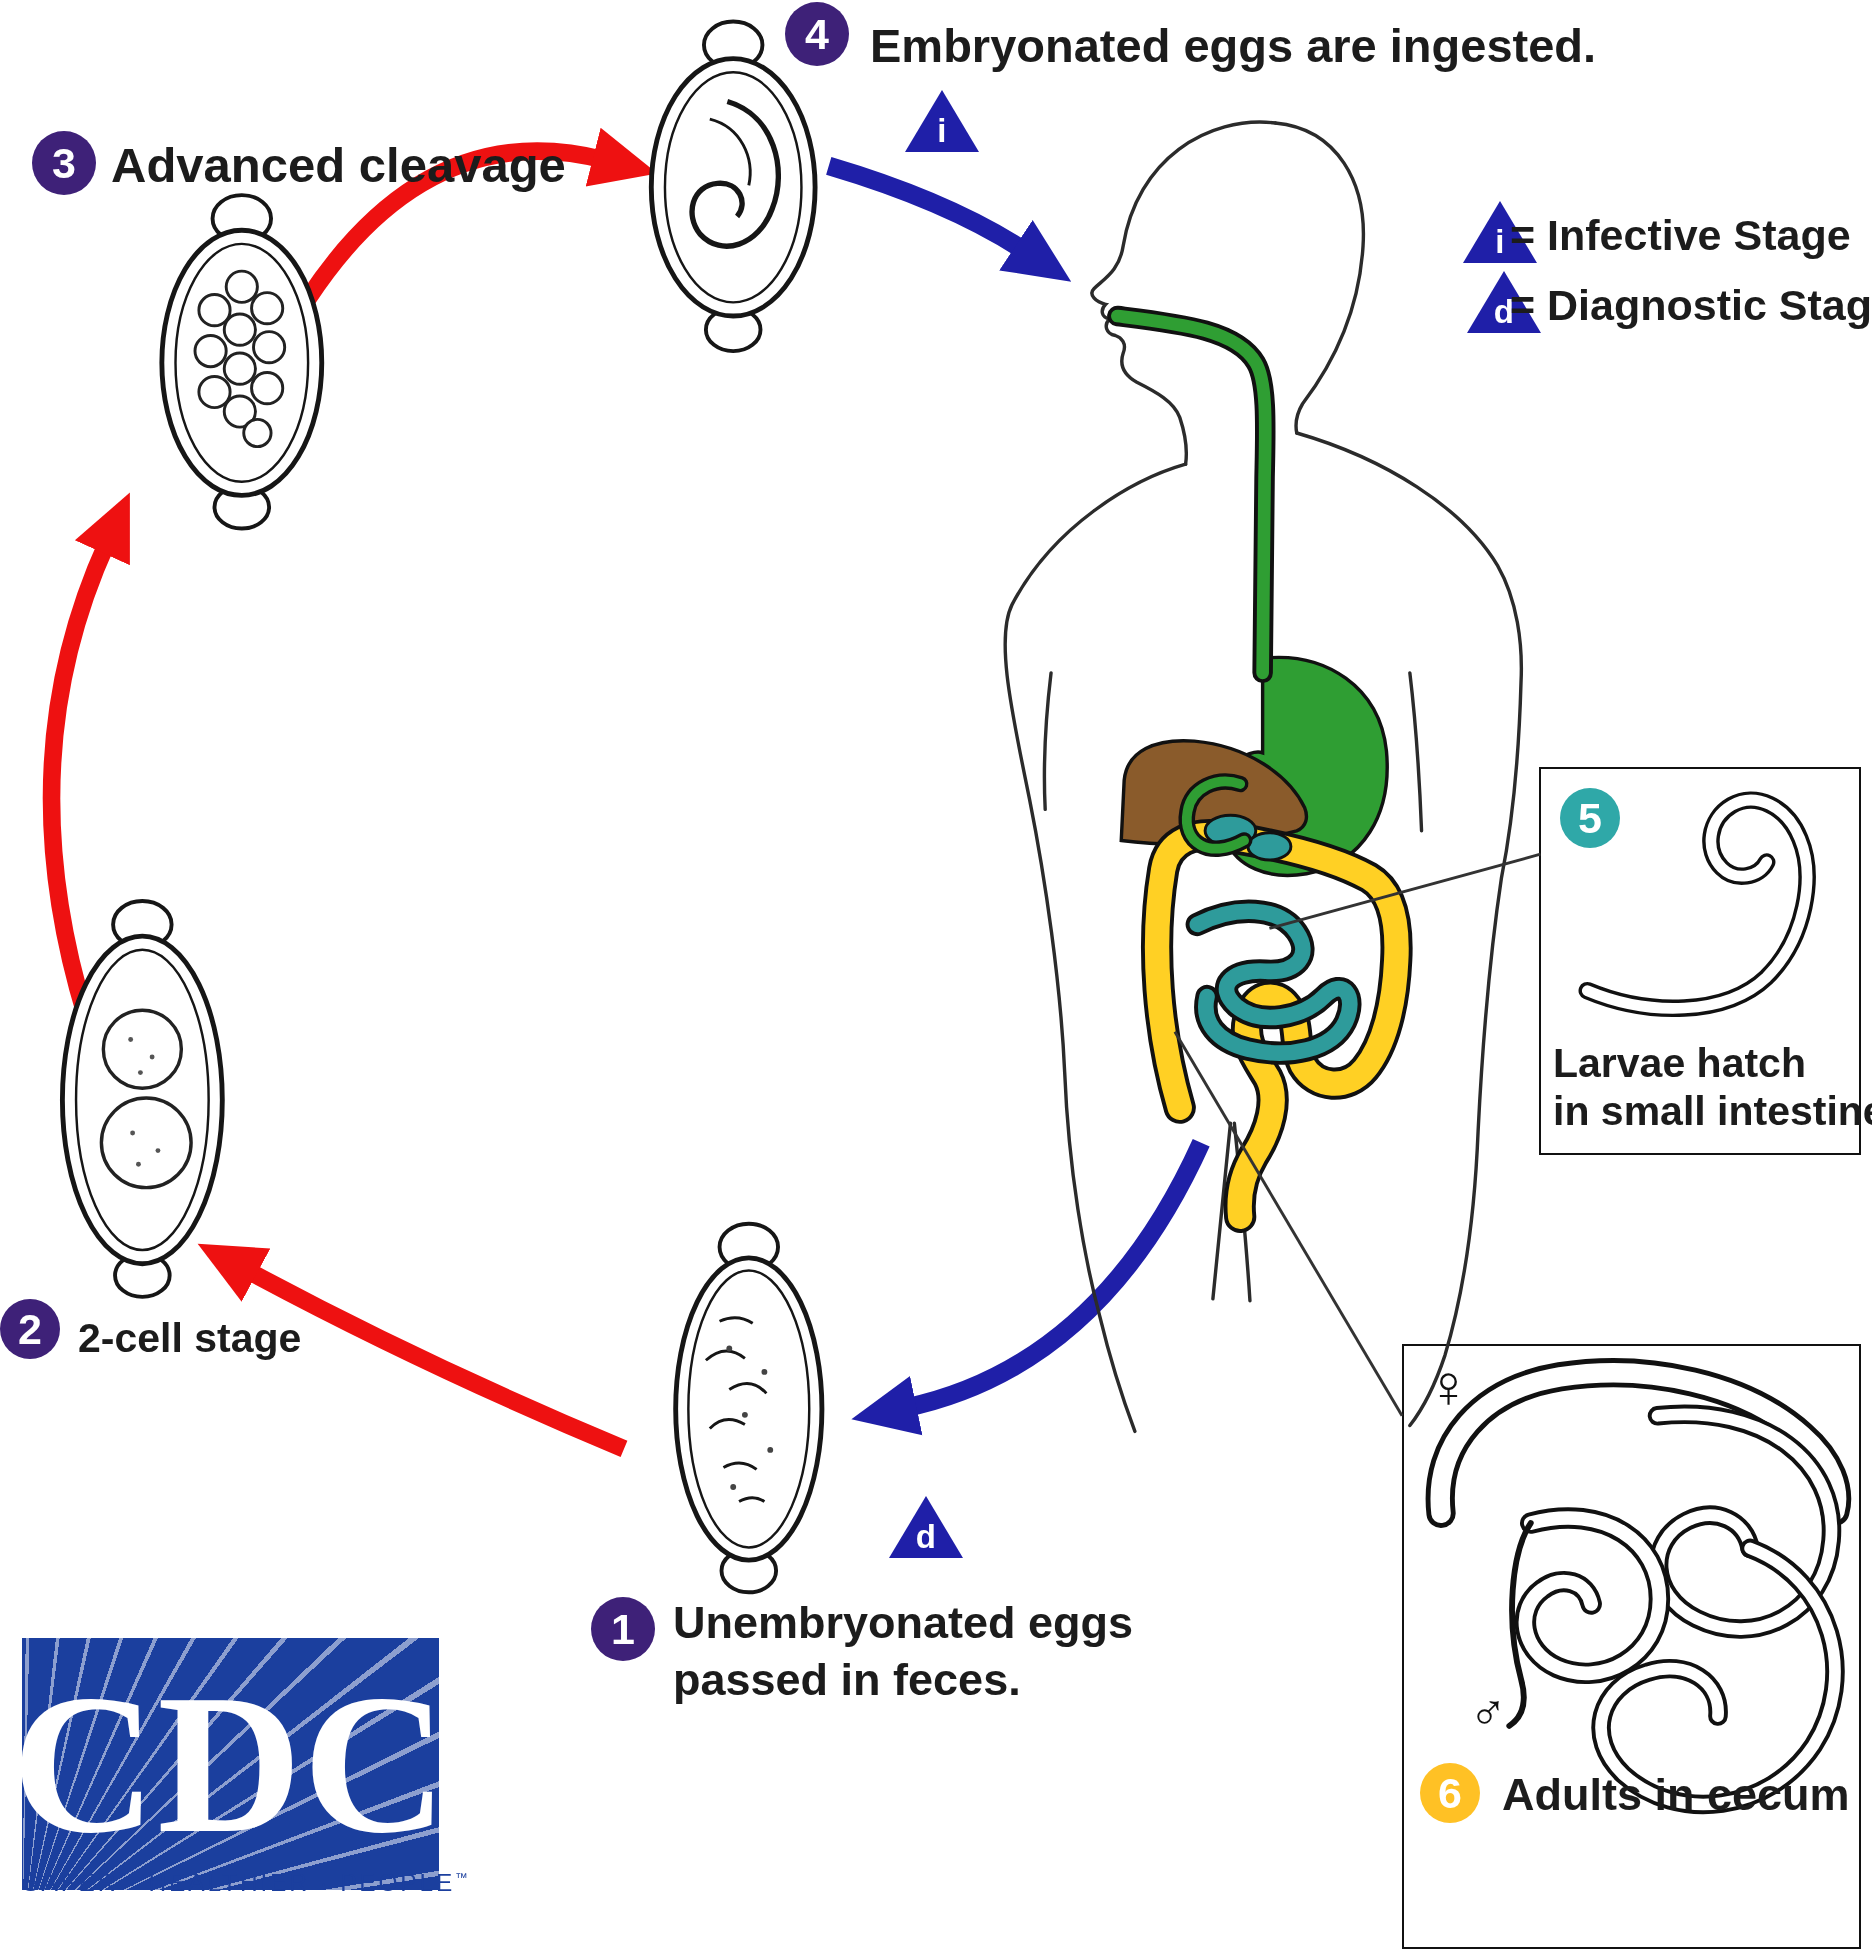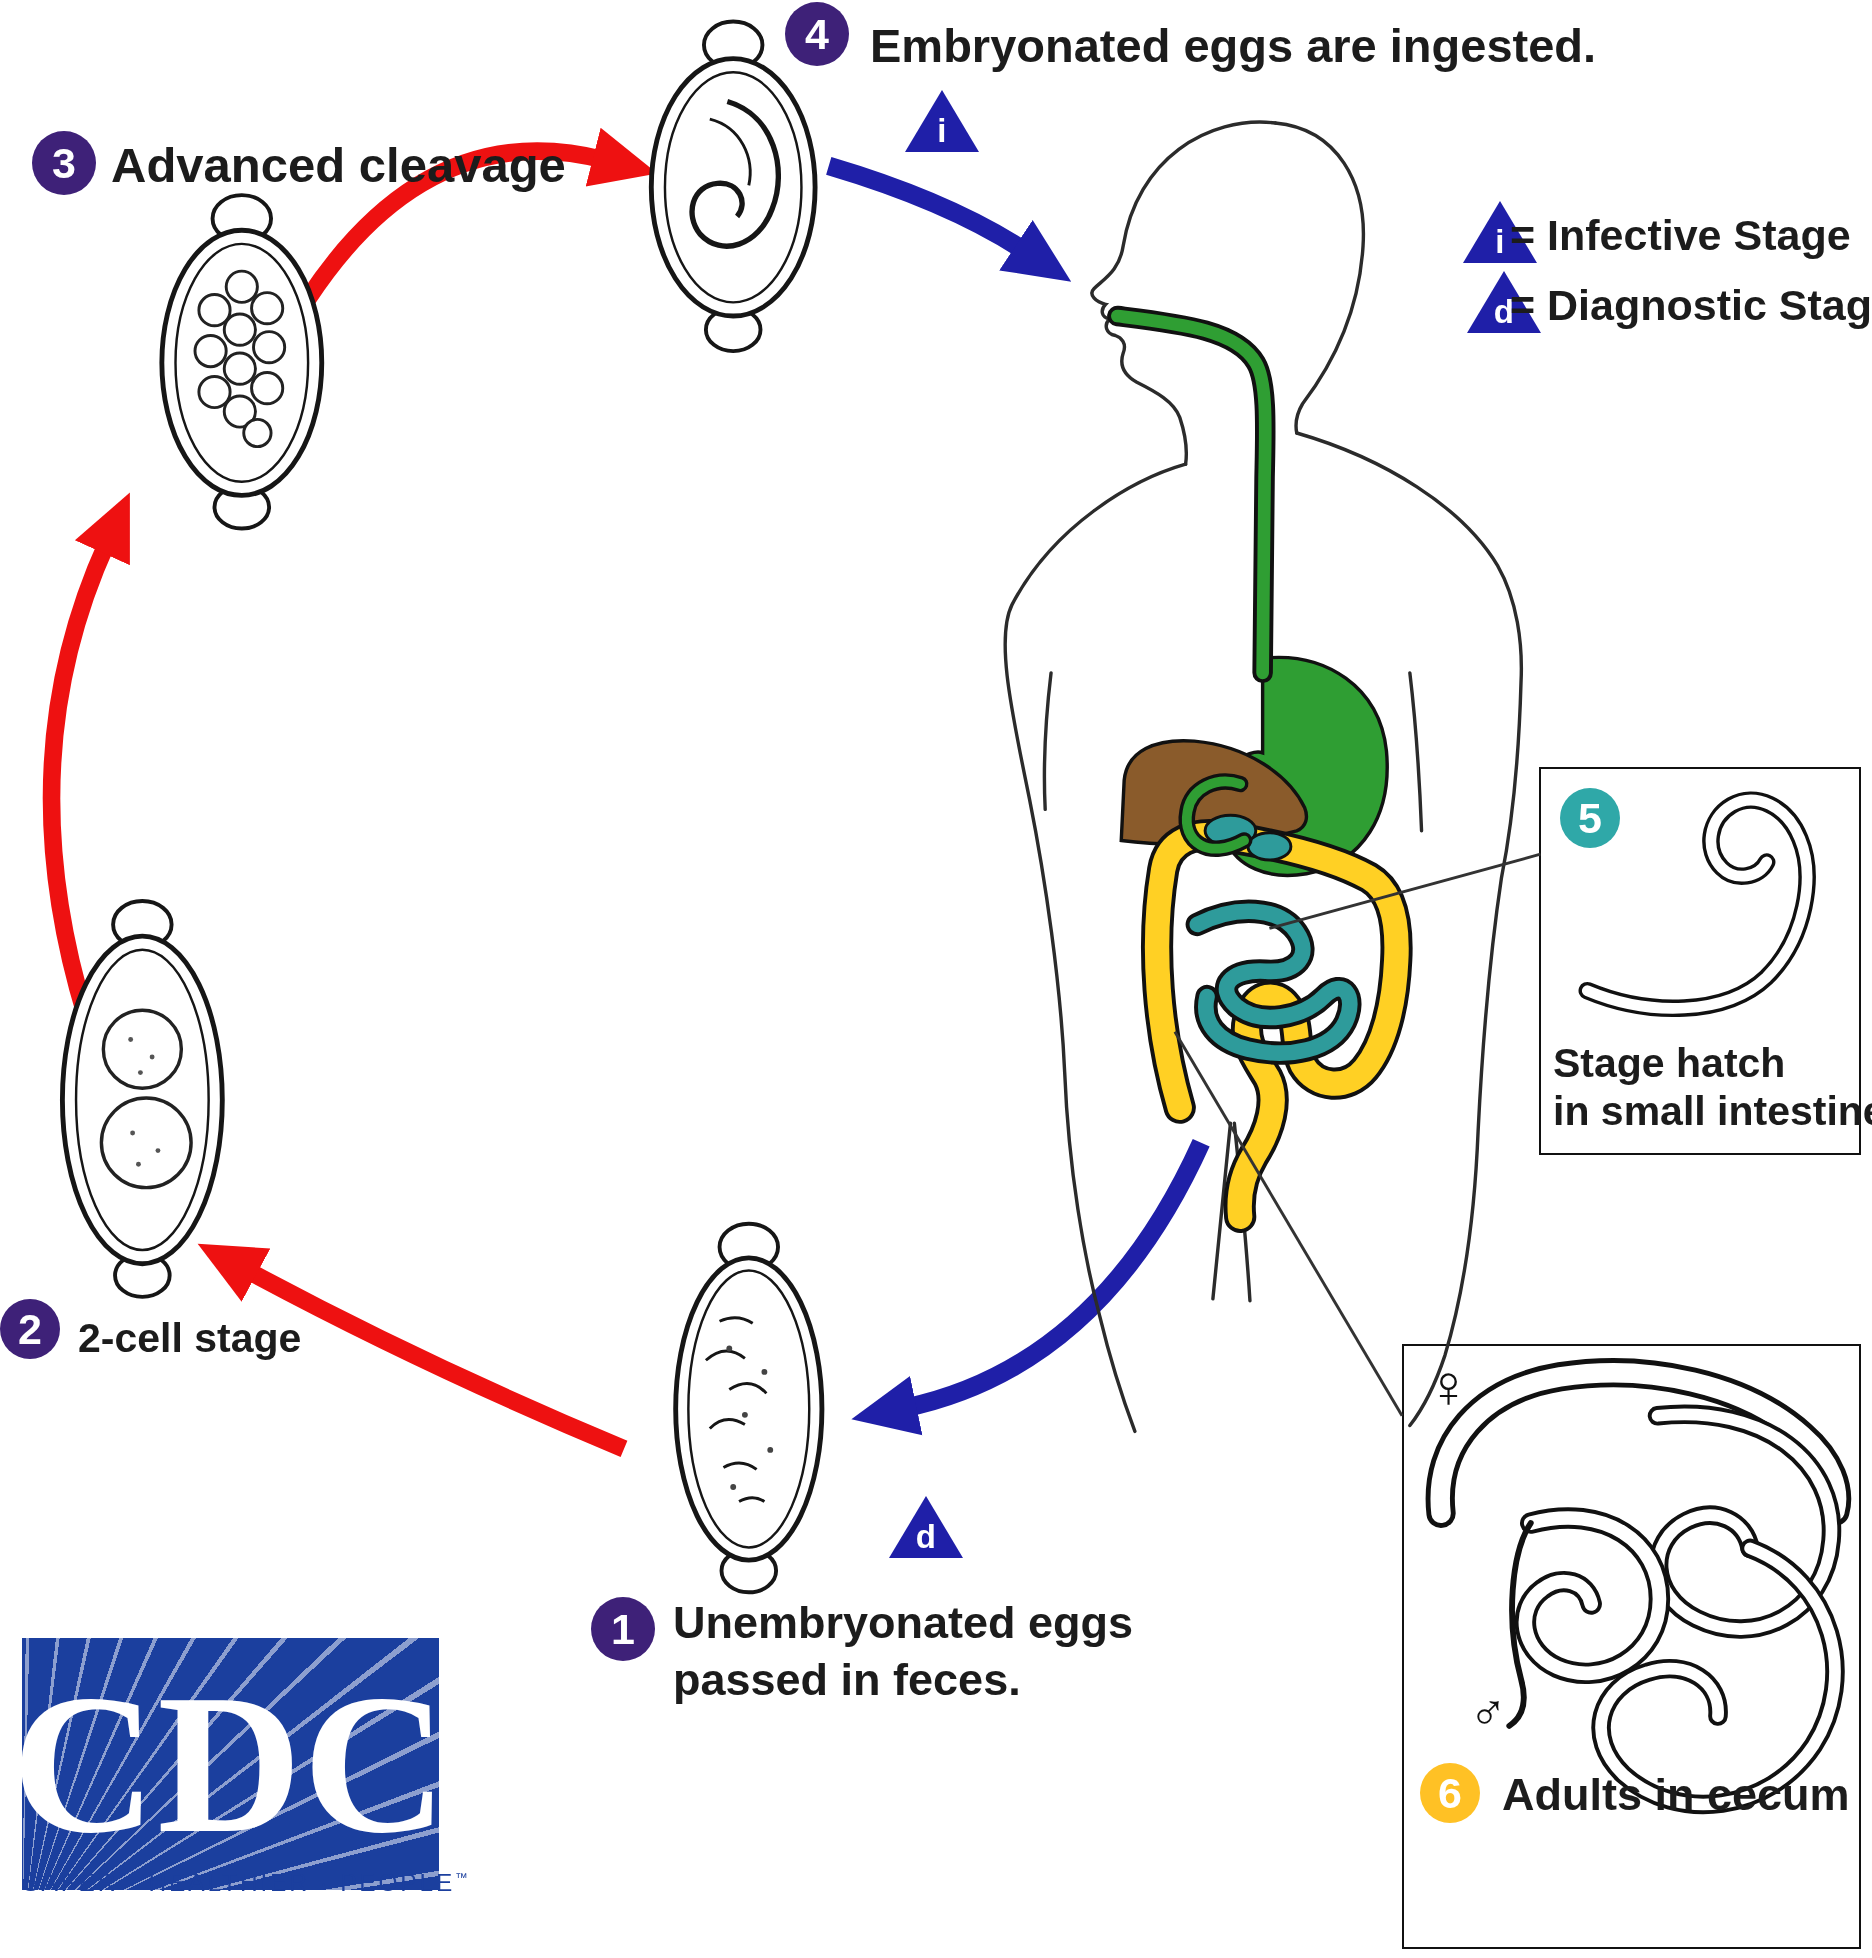--- a/index.html
+++ b/index.html
@@ -256,21 +256,21 @@
     </div>
   <div class="badge amber" style="left:1420px;top:1763px;width:60px;height:60px;">
     <span>6</span>
     </div>
 
   <div class="lbl" style="left:870px;top:17.6px;font-size:47px;">Embryonated eggs are ingested.</div>
   <div class="lbl" style="left:111px;top:137px;font-size:49px;">Advanced cleavage</div>
   <div class="lbl" style="left:78px;top:1315px;font-size:41px;">2-cell stage</div>
   <div class="lbl" style="left:673px;top:1597px;font-size:45px;">Unembryonated eggs</div>
   <div class="lbl" style="left:673px;top:1654px;font-size:45px;">passed in feces.</div>
-  <div class="lbl" style="left:1553px;top:1040px;font-size:41px;">Stage hatch</div>
+  <div class="lbl" style="left:1553px;top:1040px;font-size:41px;">Larvae hatch</div>
   <div class="lbl" style="left:1553px;top:1088px;font-size:41px;">in small intestine</div>
   <div class="lbl" style="left:1502px;top:1769px;font-size:45px;">Adults in cecum</div>
 
   <div class="tri" style="left:905px;top:90px;">
     <span class="letter">i</span>
     </div>
   <div class="tri" style="left:889px;top:1496px;">
     <span class="letter">d</span>
     </div>
 

